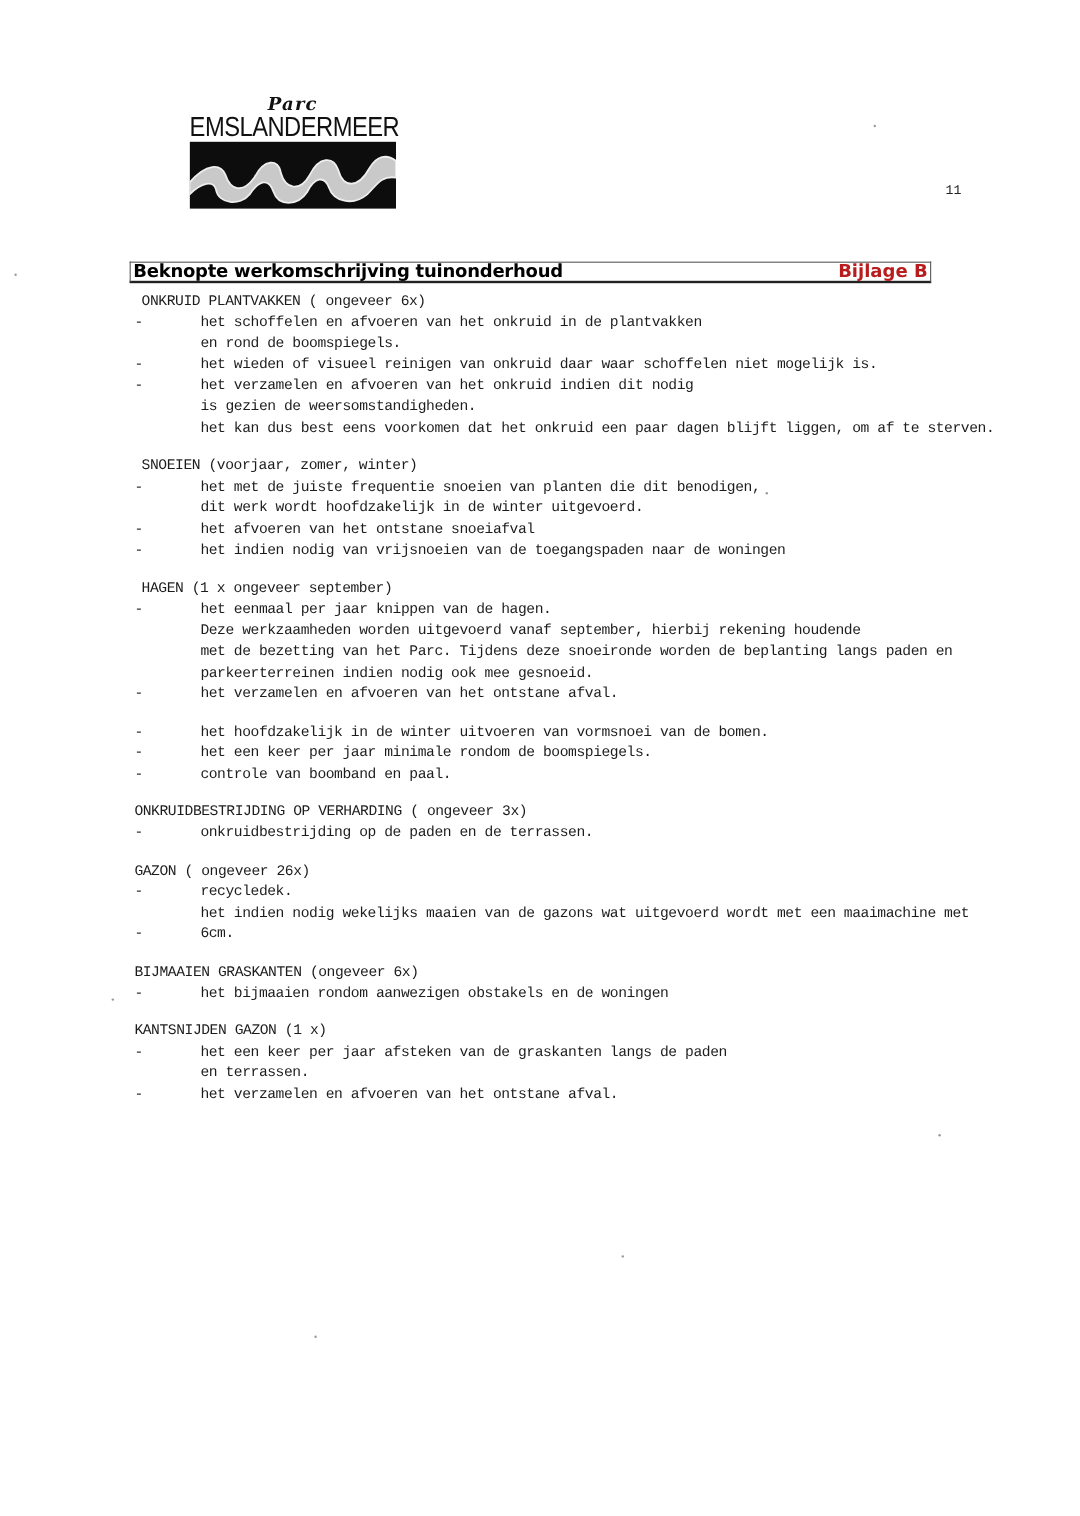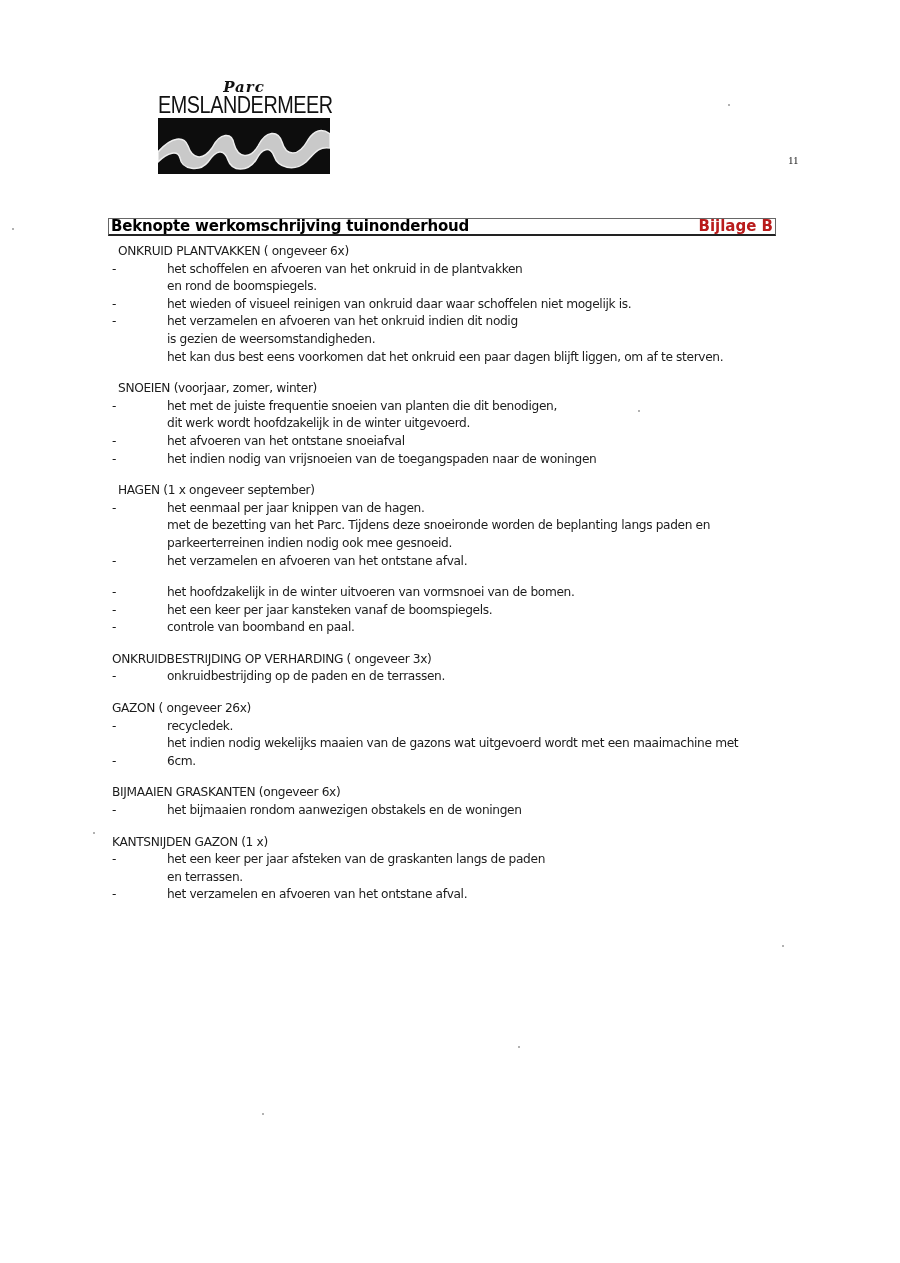--- a/index.html
+++ b/index.html
@@ -7,31 +7,31 @@
          font-family: "DejaVu Sans", sans-serif; color: #1a1a1a; }
   .logo { position: absolute; left: 110px; top: 78px; width: 172px; height: 98px; margin-left: 48px; }
   .logo .script { position: absolute; left: 0; right: 0; top: 0; text-align: center;
          font-family: "DejaVu Serif", serif; font-style: italic; font-weight: bold;
          font-size: 15px; letter-spacing: 1px; color: #111; }
   .logo .brand { position: absolute; left: 0; top: 14px; width: 172px; text-align: center;
          font-family: "Liberation Sans", sans-serif; font-size: 23px; letter-spacing: -0.5px;
          transform: scaleX(0.86); transform-origin: left top; width: 200px; color: #111; }
   .logo svg { position: absolute; left: 0; top: 40px; }
   .page-num { position: absolute; left: 788px; top: 154px; font-size: 11px;
-         font-family: Liberation Serif, serif; color: #222; }
+         font-family: Liberation Mono, monospace; color: #222; }
   .titlebar { position: absolute; left: 108px; top: 218px; width: 668px; height: 18px;
          border: 1px solid #666; border-bottom: 2px solid #222; box-sizing: border-box; }
   .titlebar .t { position: absolute; left: 2px; top: -2px; font-weight: bold; font-size: 15px;
          font-family: "DejaVu Sans", sans-serif; color: #000000; letter-spacing: -0.2px; }
   .titlebar .b { position: absolute; right: 2px; top: -2px; font-weight: bold; font-size: 15px;
          font-family: "DejaVu Sans", sans-serif; color: #b91c1c; }
   .content { position: absolute; left: 112px; top: 243px; width: 680px;
          font-size: 12.2px; line-height: 17.6px; font-family: "DejaVu Sans", sans-serif;
          letter-spacing: -0.35px; color: #1c1c1c; }
-  .section { margin-bottom: 14px; }
+  .section { margin-bottom: 14px; font-family: Liberation Mono, monospace; }
   .section.indent .heading { padding-left: 6px; }
   .heading { white-space: nowrap; }
   .item { position: relative; padding-left: 26px; }
   .item .dash { position: absolute; left: 0; top: 0; }
   .item .line { display: block; white-space: nowrap; margin-left: 29px; }
   .speck { position: absolute; width: 2px; height: 2px; background: #999; border-radius: 1px; }
 </style>
 </head>
 <body>
 
@@ -84,36 +84,37 @@
       <div class="item">
         <span class="dash">-</span>
         <span class="line">het indien nodig van vrijsnoeien van de toegangspaden naar de woningen</span>
       </div>
     </div>
     <div class="section indent">
       <div class="heading">HAGEN (1 x ongeveer september)</div>
       <div class="item">
         <span class="dash">-</span>
         <span class="line">het eenmaal per jaar knippen van de hagen.</span>
+        <span class="line">Deze werkzaamheden worden uitgevoerd vanaf september, hierbij rekening houdende</span>
         <span class="line">met de bezetting van het Parc. Tijdens deze snoeironde worden de beplanting langs paden en</span>
         <span class="line">parkeerterreinen indien nodig ook mee gesnoeid.</span>
       </div>
       <div class="item">
         <span class="dash">-</span>
         <span class="line">het verzamelen en afvoeren van het ontstane afval.</span>
       </div>
     </div>
     <div class="section">
       <div class="item">
         <span class="dash">-</span>
         <span class="line">het hoofdzakelijk in de winter uitvoeren van vormsnoei van de bomen.</span>
       </div>
       <div class="item">
         <span class="dash">-</span>
-        <span class="line">het een keer per jaar kansteken vanaf de boomspiegels.</span>
+        <span class="line">het een keer per jaar minimale rondom de boomspiegels.</span>
       </div>
       <div class="item">
         <span class="dash">-</span>
         <span class="line">controle van boomband en paal.</span>
       </div>
     </div>
     <div class="section">
       <div class="heading">ONKRUIDBESTRIJDING OP VERHARDING ( ongeveer 3x)</div>
       <div class="item">
         <span class="dash">-</span>

